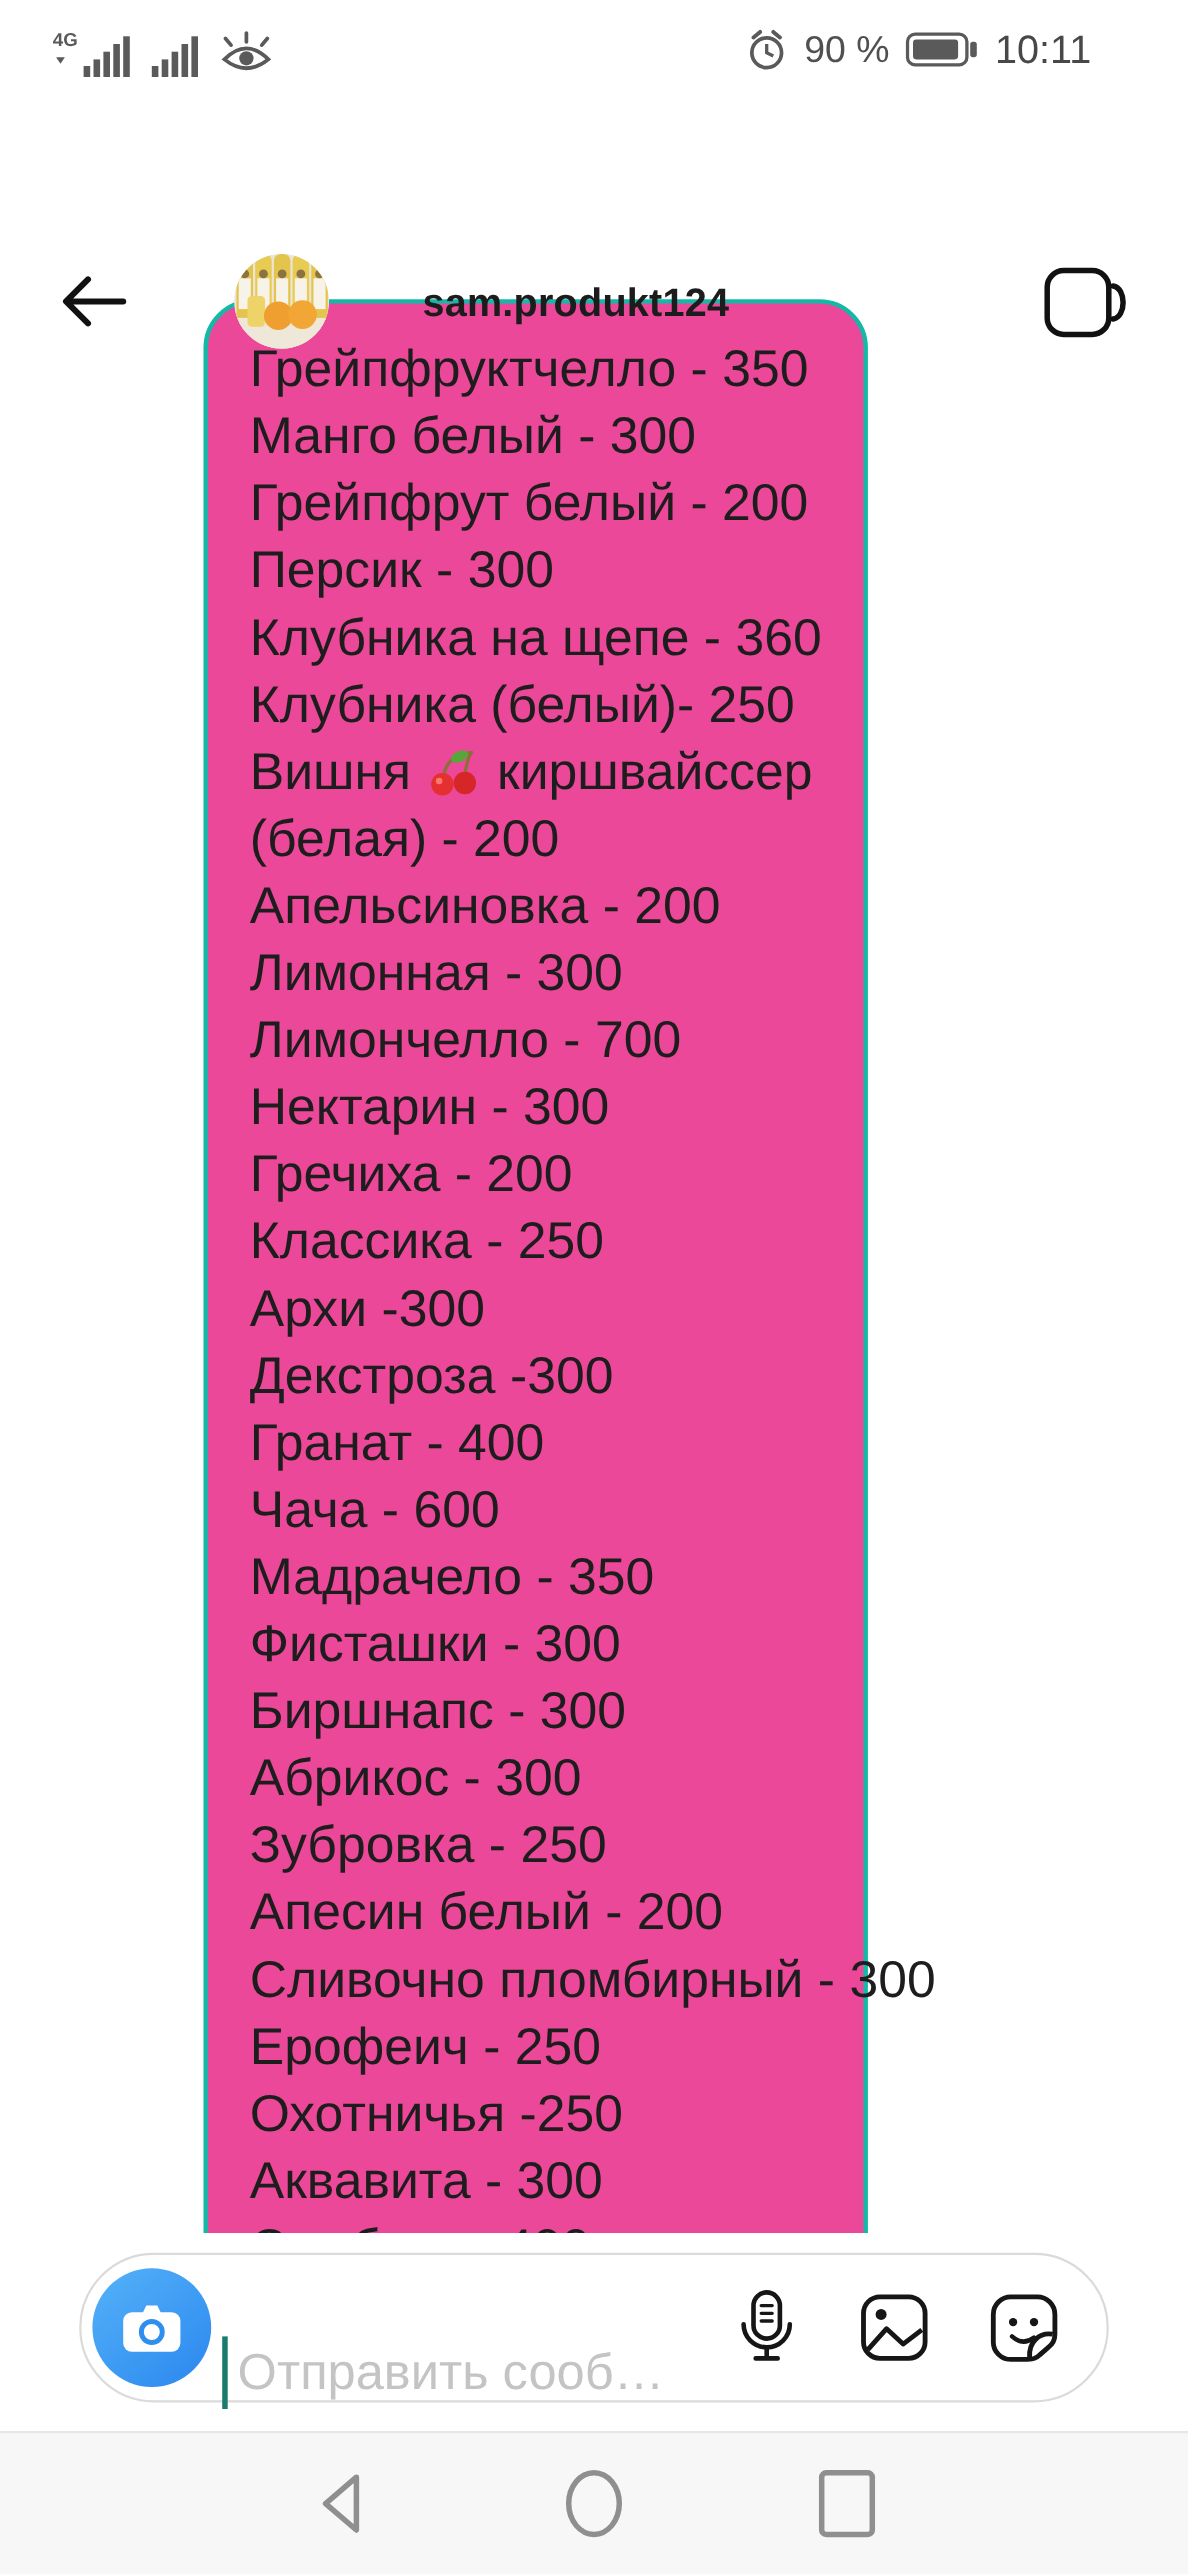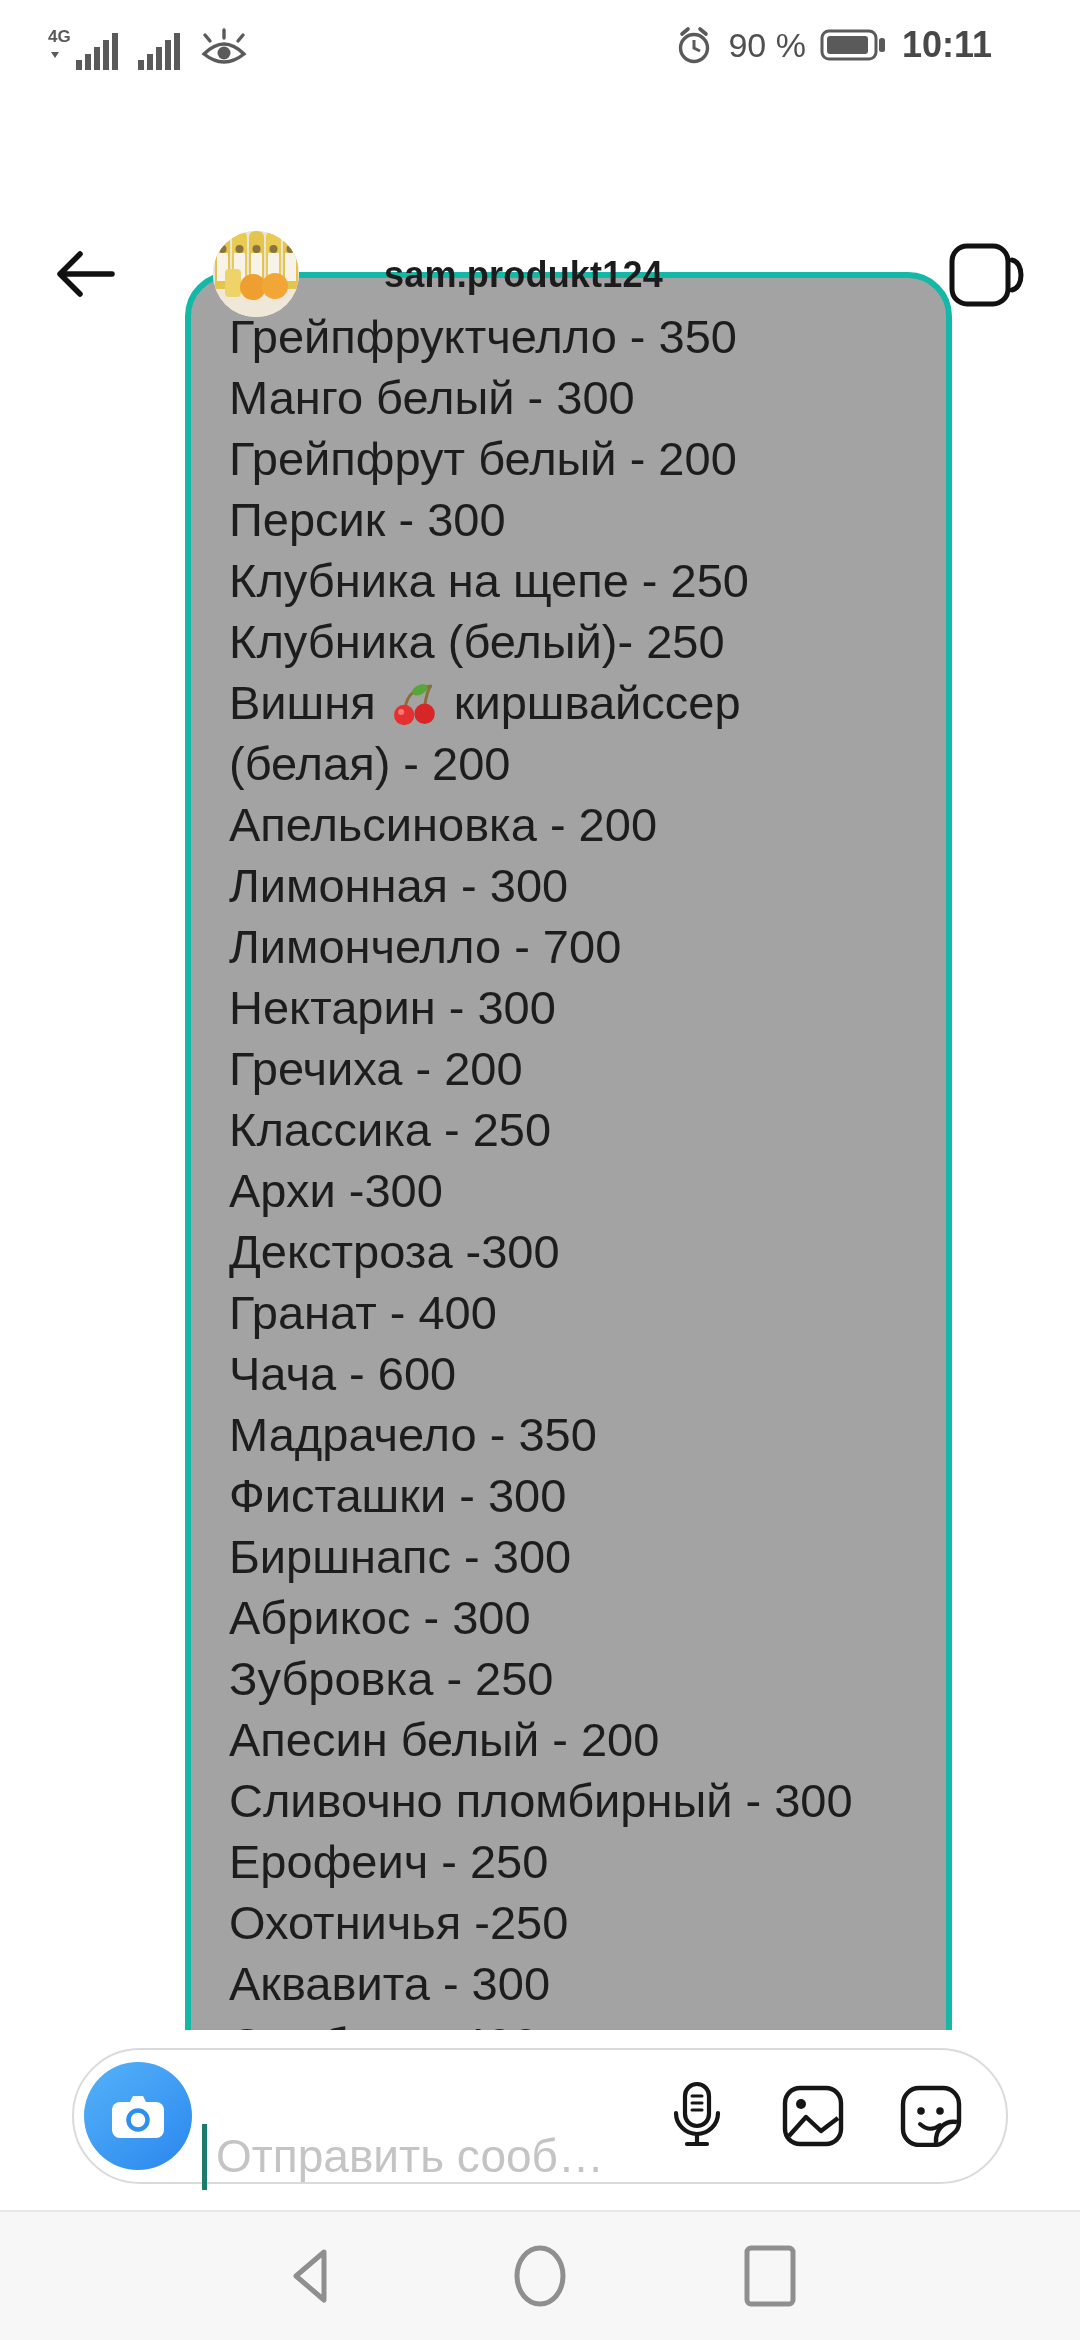--- a/index.html
+++ b/index.html
@@ -4,34 +4,34 @@
 <style>
   html,body{margin:0;padding:0;background:#ffffff;}
   .screen{position:relative;width:1080px;height:2340px;background:#ffffff;overflow:hidden;
           font-family:"Liberation Sans","DejaVu Sans",sans-serif;}
 
   
   .status-bar{position:absolute;top:0;left:0;width:1080px;height:100px;color:#5a5a5a;}
   .status-left{position:absolute;left:48px;top:26px;display:flex;align-items:flex-end;gap:14px;}
   .status-right{position:absolute;right:88px;top:24px;display:flex;align-items:center;gap:14px;}
   .status-right .txt{font-size:34px;color:#505050;}
-  .status-right .time{font-size:36px;color:#484848;font-weight:bold;}
+  .status-right .time{font-size:36px;color:#484848;}
 
   
   .chat-header{position:absolute;top:100px;left:0;width:1080px;height:160px;background:#fff;}
   .back-btn{position:absolute;left:50px;top:138px;width:72px;height:72px;}
   .avatar{position:absolute;left:213px;top:131px;width:86px;height:86px;border-radius:50%;overflow:hidden;background:#ece5da;}
   .username{position:absolute;left:348px;top:132px;height:86px;display:flex;align-items:center;
             font-size:36px;font-weight:bold;color:#1c1c1c;letter-spacing:0.2px;margin-left:36px;}
   .video-btn{position:absolute;left:948px;top:142px;width:84px;height:66px;}
 
   
   .chat-clip{position:absolute;top:0;left:0;width:1080px;height:2030px;overflow:hidden;}
-  .bubble{position:absolute;left:185px;top:272px;width:767px;box-sizing:border-box;
-          background:#a3a3a3;border:6px solid #14b8a6;border-radius:44px;padding:28px 36px 30px 38px;}
+  .bubble{position:absolute;left:185px;top:272px;width:604px;box-sizing:border-box;
+          background:#ec4899;border:4px solid #14b8a6;border-radius:44px;padding:28px 36px 30px 38px;}
   .msg-line{font-size:47px;line-height:61px;color:#1d1d1d;white-space:nowrap;}
   .msg-line > div{line-height:61px;}
   .cherry{width:48px;height:48px;vertical-align:-8px;margin:0 2px;}
 
   
   .composer{position:absolute;top:2030px;left:0;width:1080px;height:180px;background:#fff;}
   .pill{position:absolute;left:72px;top:18px;width:936px;height:136px;box-sizing:border-box;
         border:2px solid #dadada;border-radius:70px;background:#fff;}
   .cam-btn{position:absolute;left:10px;top:12px;width:108px;height:108px;border-radius:50%;
            background:linear-gradient(140deg,#55b2f9 0%,#2a87ee 100%);
@@ -93,21 +93,21 @@
     </div>
   </div>
 
   <div class="chat-clip">
     <div class="bubble">
       <div id="msg-text">
           <div class="msg-line">Грейпфруктчелло - 350</div>
           <div class="msg-line">Манго белый - 300</div>
           <div class="msg-line">Грейпфрут белый - 200</div>
           <div class="msg-line">Персик - 300</div>
-          <div class="msg-line">Клубника на щепе - 250</div>
+          <div class="msg-line">Клубника на щепе - 360</div>
           <div class="msg-line">Клубника (белый)- 250</div>
           <div class="msg-line">
             <div>Вишня <svg class="cherry" viewBox="0 0 40 40">
                 <path d="M12 24 C13 14 20 7 33 6" fill="none" stroke="#8d6e3a" stroke-width="2.5" stroke-linecap="round"></path>
                 <path d="M28 23 C29 16 30 10 33 6" fill="none" stroke="#8d6e3a" stroke-width="2.5" stroke-linecap="round"></path>
                 <ellipse cx="24" cy="9" rx="7" ry="4" transform="rotate(-25 24 9)" fill="#57a639"></ellipse>
                 <circle cx="11" cy="30" r="8.5" fill="#e53031"></circle>
                 <circle cx="28" cy="29" r="8.5" fill="#d62628"></circle>
                 <circle cx="8.5" cy="27.5" r="2.5" fill="#ff8a80" opacity="0.8"></circle>
               </svg> киршвайссер</div>

